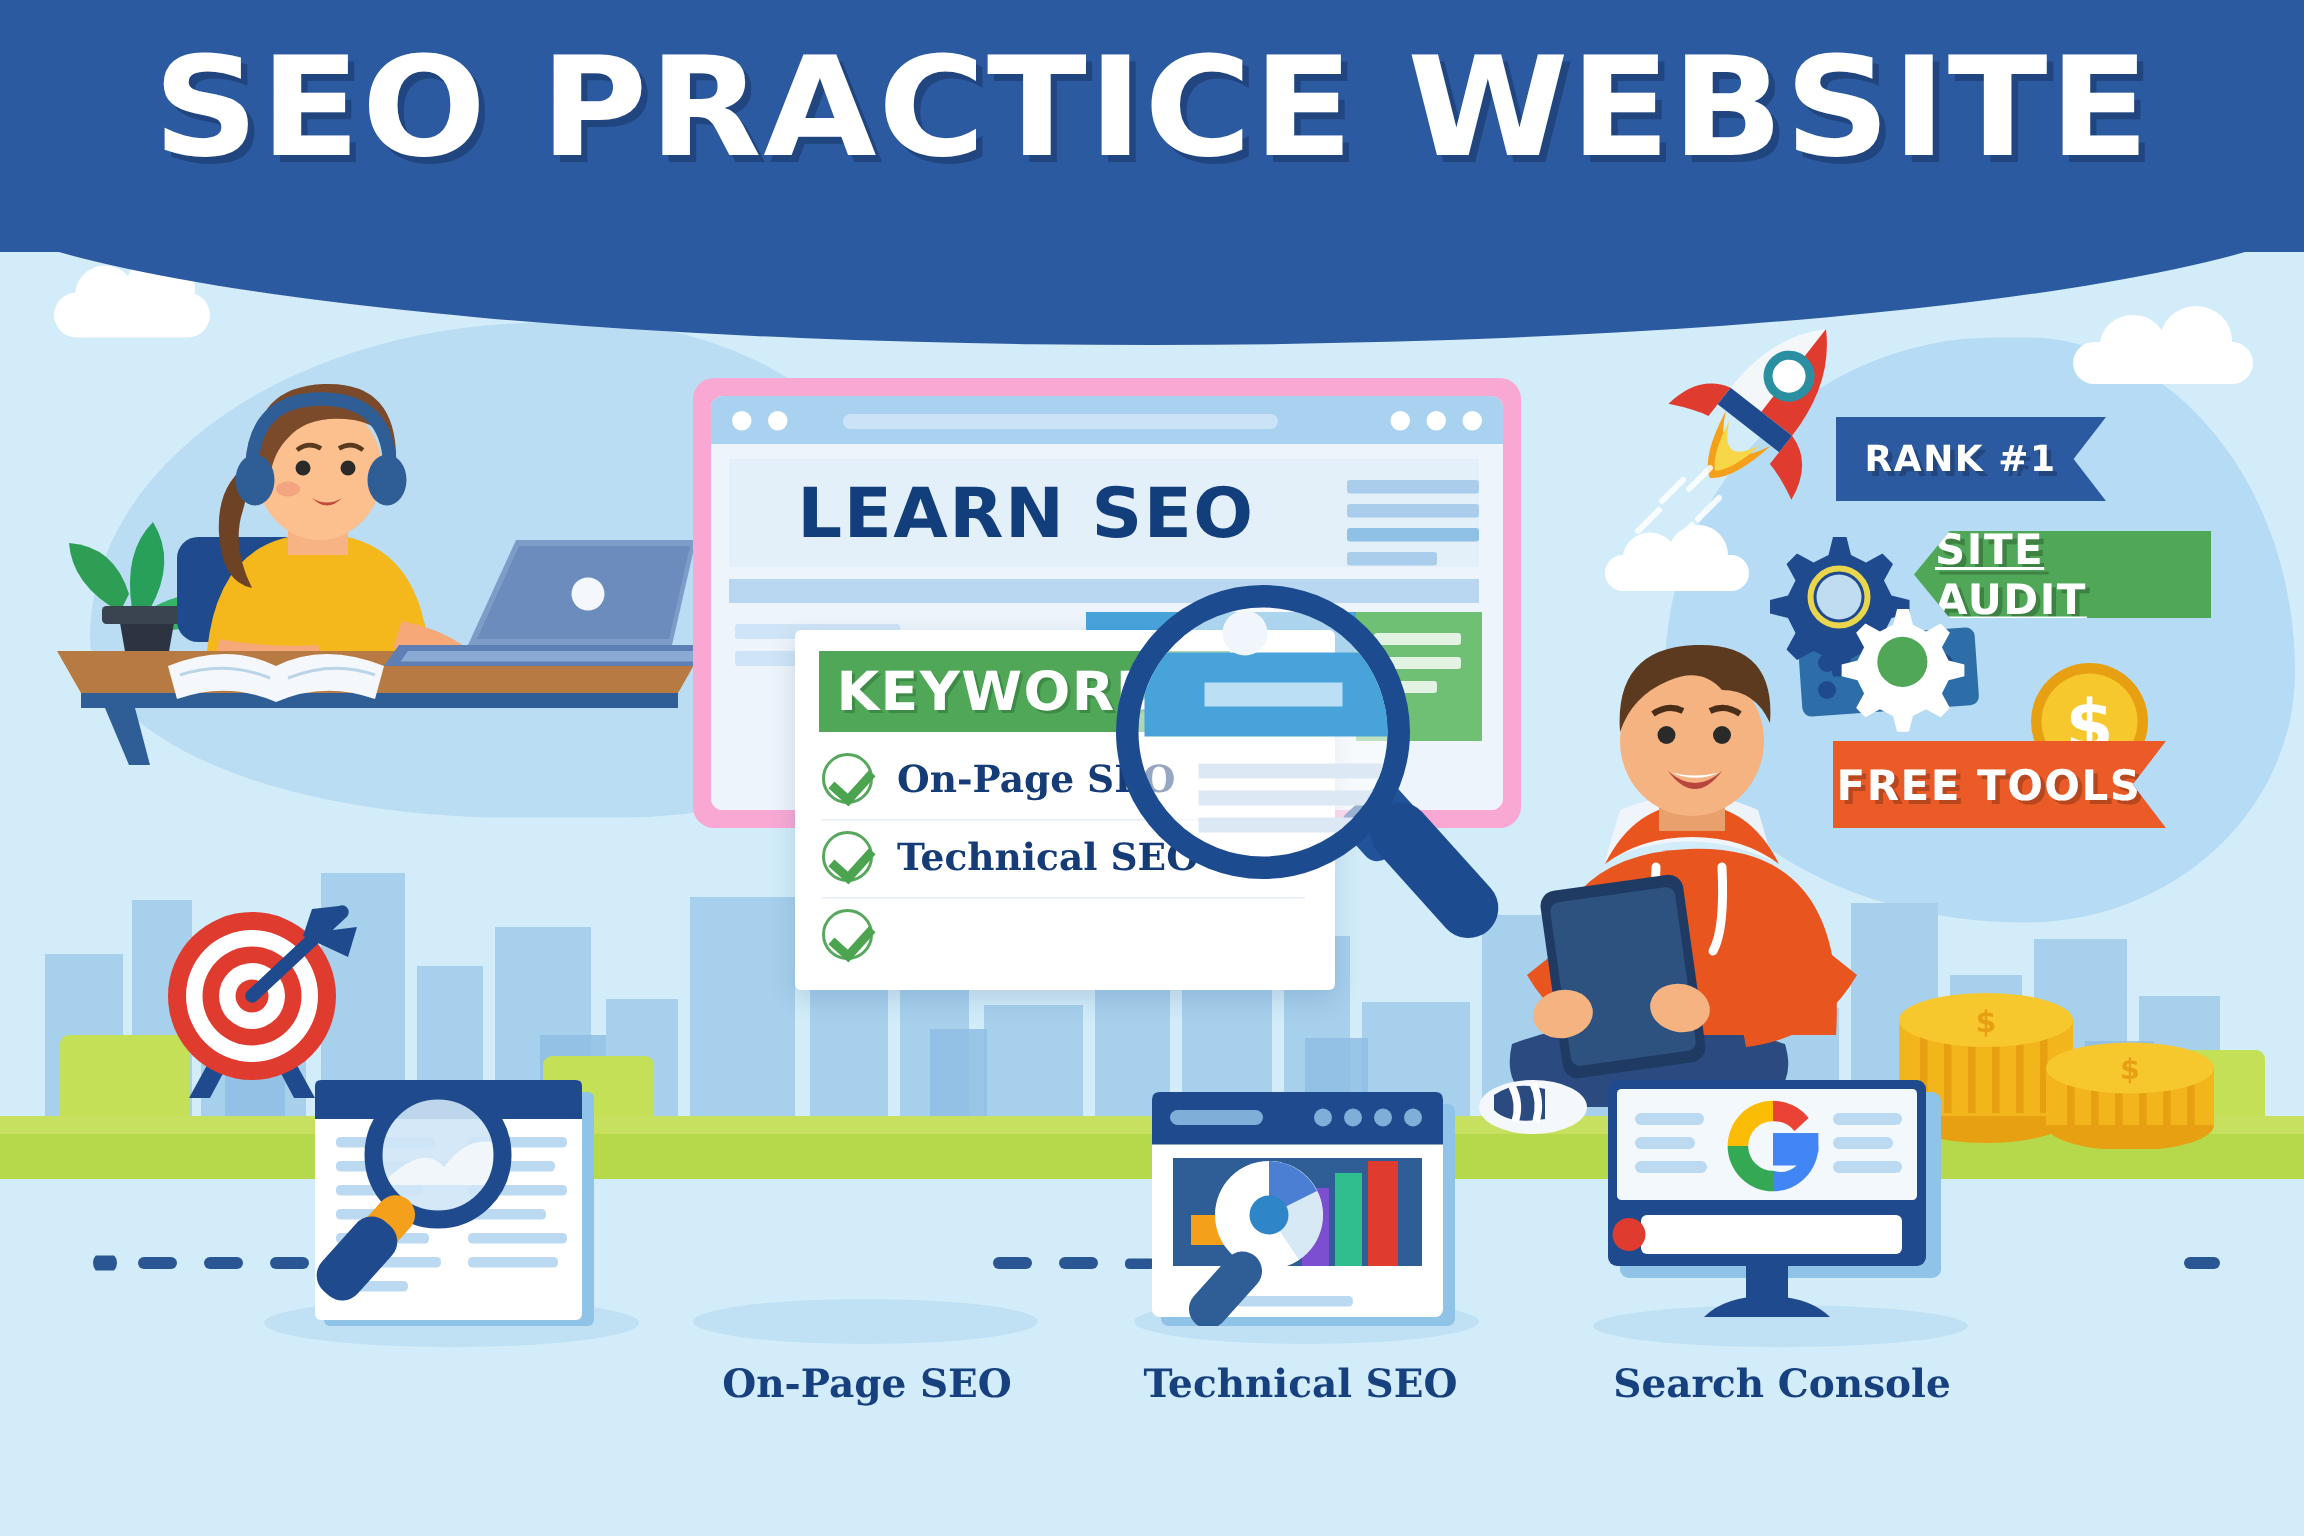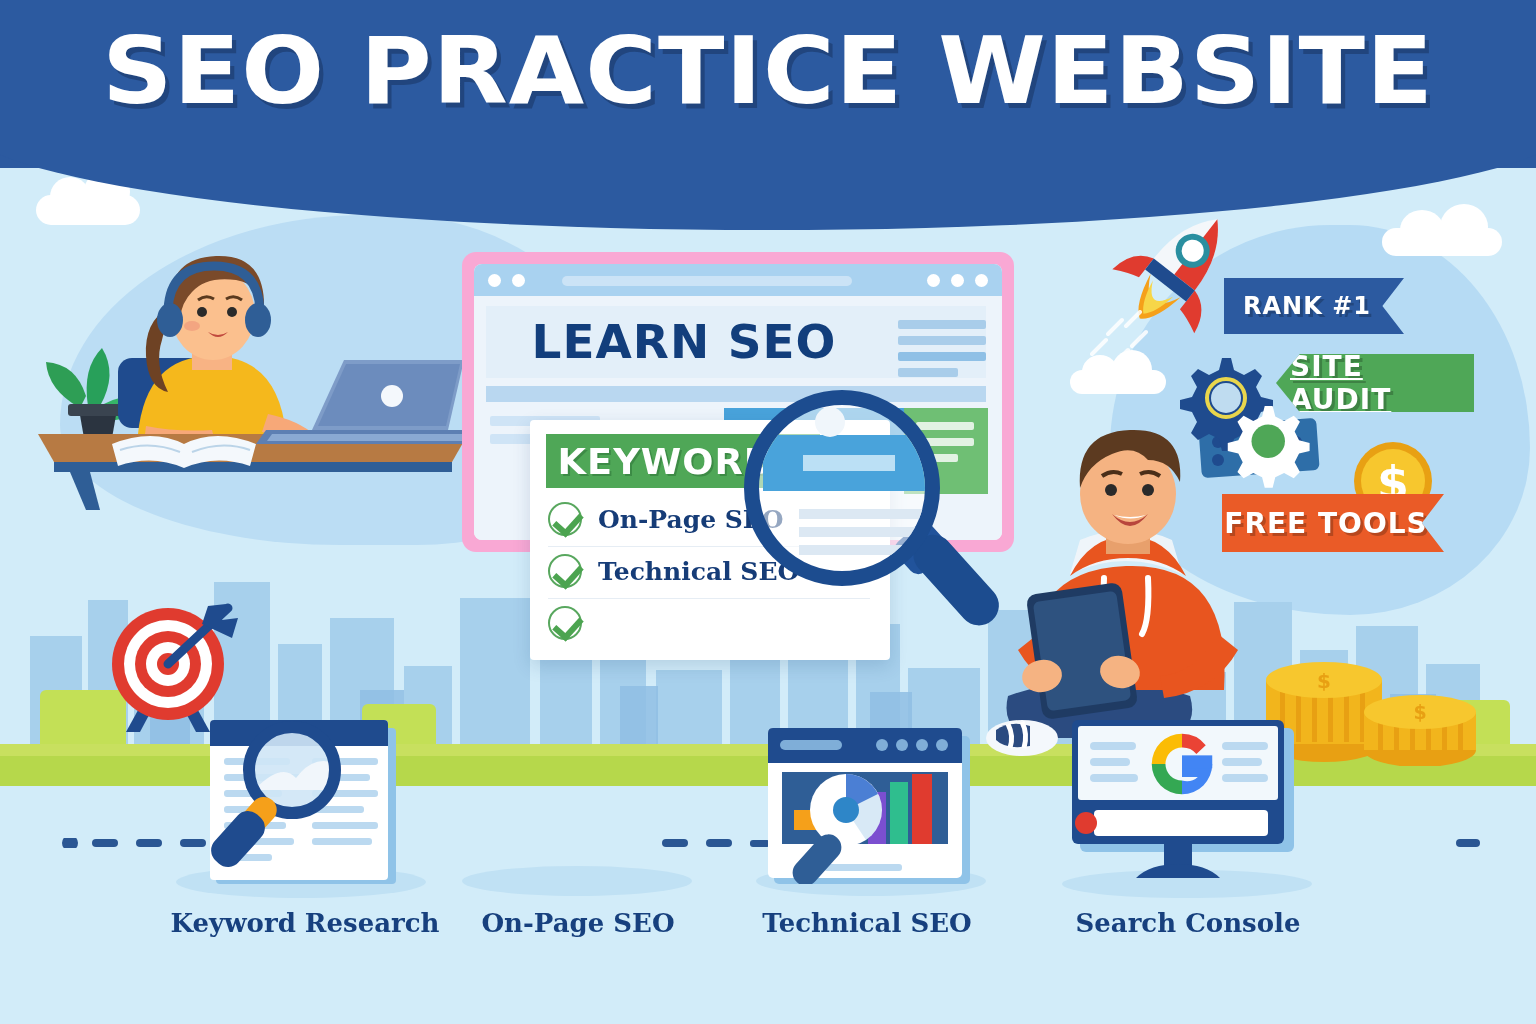--- a/index.html
+++ b/index.html
@@ -569,21 +569,20 @@
       </g>
       <g>
         <circle cx="84" cy="64" r="43" fill="#CFE6F6" opacity=".9"></circle>
         <path d="M48 82 q26 -26 40 -10 q18 -24 40 -14 l0 26 l-80 0z" fill="#F2F7FB" opacity=".95"></path>
         <circle cx="84" cy="64" r="43" fill="none" stroke="#1F4B8E" stroke-width="12"></circle>
         <rect x="30" y="86" width="26" height="66" rx="13" fill="#F5A01A" transform="rotate(42 43 118)"></rect>
         <rect x="14" y="102" width="32" height="62" rx="14" fill="#1F4B8E" transform="rotate(42 30 133)"></rect>
       </g>
     </svg>
   </div>
-  <div class="step-label" style="left:145px;">Keyword Research</div>
 
   <div class="shadow-ell" style="left:462px;top:866px;width:230px;height:30px;"></div>
   <div class="step-label" style="left:418px;">On-Page SEO</div>
 
   <div class="shadow-ell" style="left:756px;top:866px;width:230px;height:30px;"></div>
   <div class="abs" style="left:762px;top:718px;width:216px;height:166px;">
     <svg width="216" height="166" viewBox="0 0 216 166">
       <rect x="12" y="18" width="196" height="148" rx="5" fill="#8FC3E8"></rect>
       <rect x="6" y="10" width="194" height="150" rx="5" fill="#FFFFFF"></rect>
       <path d="M6 15 q0 -5 5 -5 l184 0 q5 0 5 5 l0 30 l-194 0z" fill="#1F4B8E"></path>

